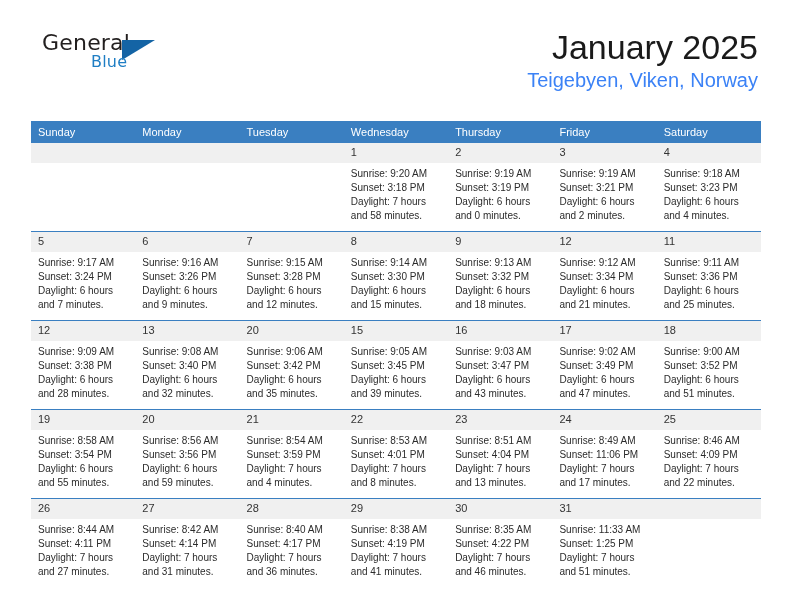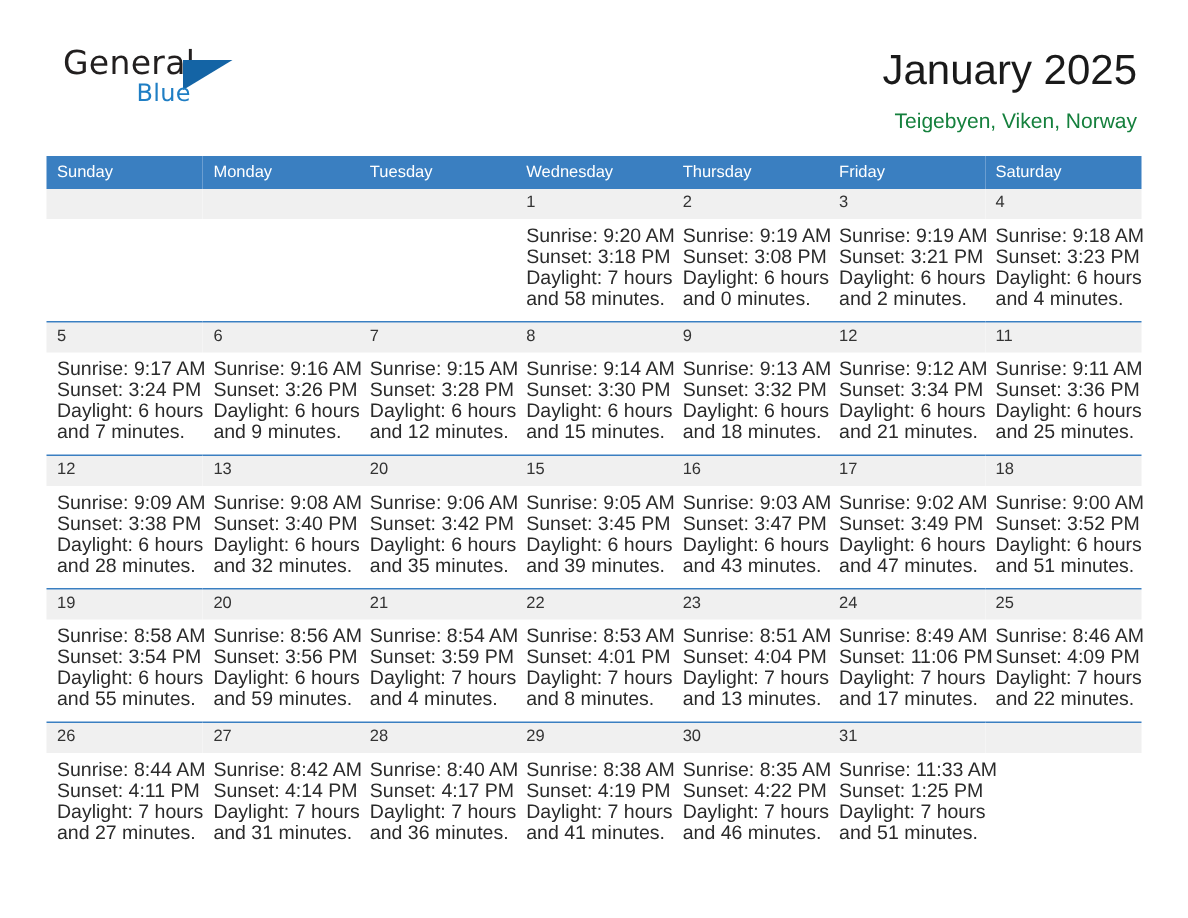--- a/index.html
+++ b/index.html
@@ -63,37 +63,37 @@
     height: 0;
     border-left: 33px solid #1464a5;
     border-bottom: 20px solid transparent;
   }
   .title-block {
     text-align: right;
     flex: 0 0 auto;
     padding-top: 2px;
   }
   .cal-title {
-    font-size: 28px;
+    font-size: 34px;
     color: #1a1a1a;
     line-height: 34px;
     white-space: nowrap;
   }
   .cal-subtitle {
-    font-size: 14px;
-    color: #15803d;
+    font-size: 20px;
+    color: #3b82f6;
     line-height: 20px;
     margin-top: 6px;
     white-space: nowrap;
   }
 
   
   .calendar {
     width: 730px;
-    margin: 0 auto;
+    margin: 17px auto;
     border-collapse: collapse;
     table-layout: fixed;
   }
   .calendar col { width: 104.28px; }
 
   .dow-row th {
     background: #3a7fc1;
     color: #ffffff;
     font-weight: normal;
     font-size: 11px;
@@ -124,21 +124,21 @@
     font-size: 11px;
     color: #333333;
     padding: 4px 0 5px 7px;
     height: 20px;
     box-sizing: border-box;
     line-height: 11px;
   }
   .cell.empty .daynum { color: transparent; }
   .info {
     padding: 4px 6px 0 7px;
-    font-size: 13px;
+    font-size: 10px;
     line-height: 14px;
     color: #2b2b2b;
   }
   .info div { white-space: nowrap; }
 </style>
 </head>
 <body>
 
 <div class="page">
 
@@ -201,21 +201,21 @@
                 <div>Daylight: 7 hours</div>
                 <div>and 58 minutes.</div>
               </div>
             </div>
           </td>
           <td>
             <div class="cell">
               <div class="daynum">2</div>
               <div class="info">
                 <div>Sunrise: 9:19 AM</div>
-                <div>Sunset: 3:08 PM</div>
+                <div>Sunset: 3:19 PM</div>
                 <div>Daylight: 6 hours</div>
                 <div>and 0 minutes.</div>
               </div>
             </div>
           </td>
           <td>
             <div class="cell">
               <div class="daynum">3</div>
               <div class="info">
                 <div>Sunrise: 9:19 AM</div>

